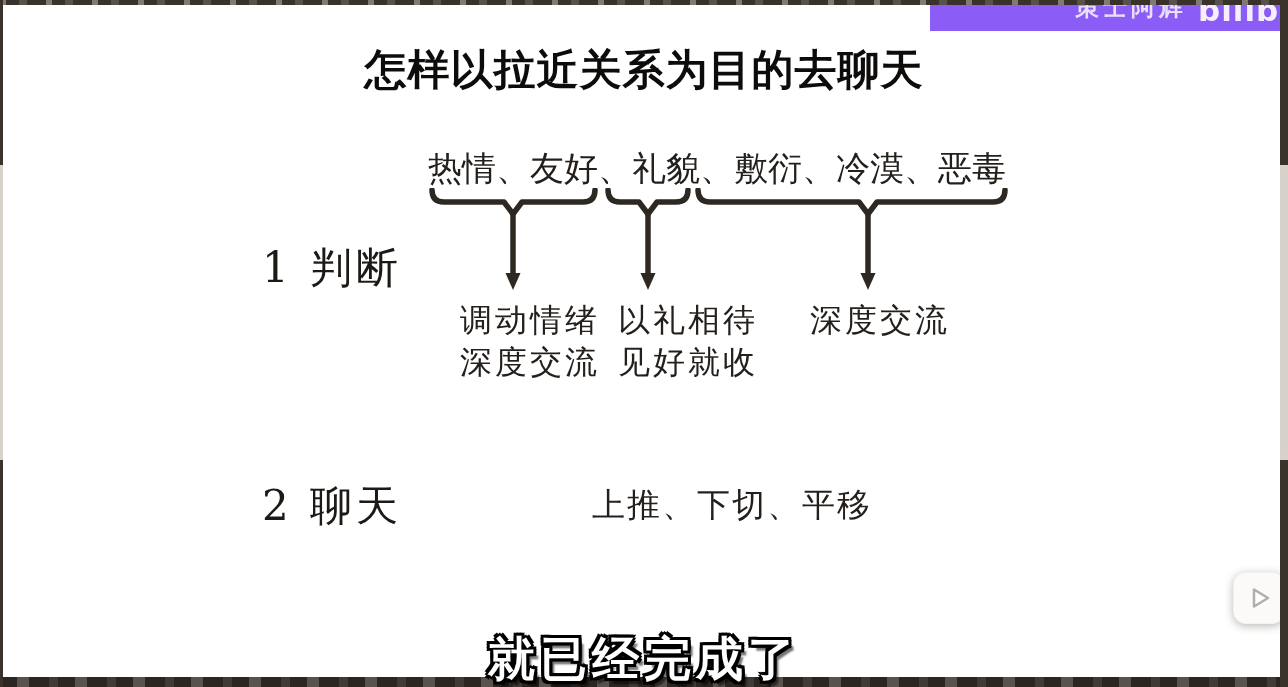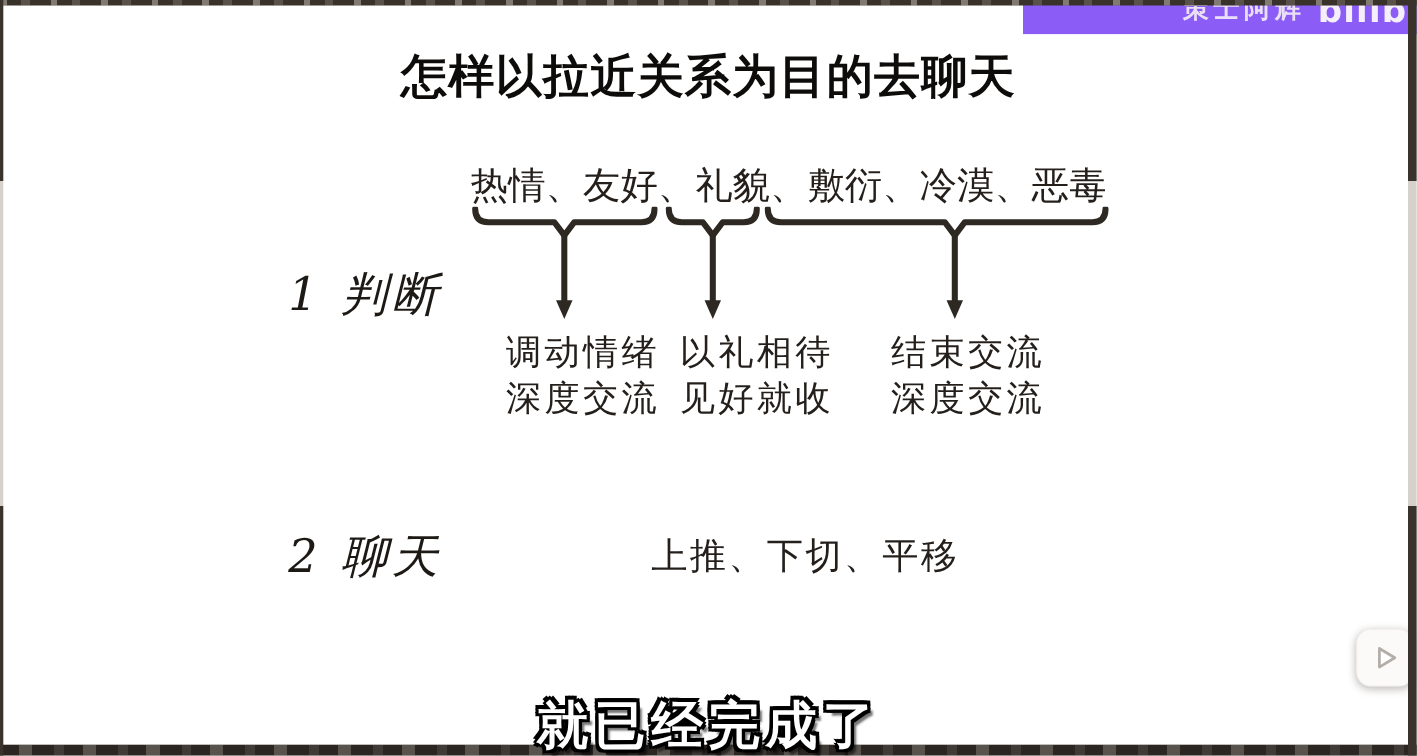--- a/index.html
+++ b/index.html
@@ -29,21 +29,21 @@
     font-family:"DejaVu Sans","Liberation Sans",sans-serif;letter-spacing:1px;
     color:rgba(255,255,252,.9);white-space:nowrap;}
 
   
   .board{position:absolute;left:0;top:0;width:1200px;height:687px;color:#241f1b;}
   .board-title{position:absolute;left:0;top:42px;width:1288px;margin:0;text-align:center;
     font-size:42px;font-weight:bold;letter-spacing:1px;color:#0e0c0a;white-space:nowrap;}
   .attitudes{position:absolute;left:428px;top:146px;font-size:34px;letter-spacing:0px;
     white-space:nowrap;color:#241f1b;}
   .brace-svg{position:absolute;left:420px;top:188px;}
-  .label-num{position:absolute;left:262px;font-size:42px;letter-spacing:4px;white-space:nowrap;color:#1d1915;font-style:italic;}
+  .label-num{position:absolute;left:262px;font-size:42px;letter-spacing:4px;white-space:nowrap;color:#1d1915;}
   .label-1{top:240px;}
   .label-2{top:478px;}
   .col{position:absolute;top:299px;font-size:32px;line-height:42px;letter-spacing:3px;
     white-space:nowrap;color:#241f1b;}
   .col-1{left:460px;}
   .col-2{left:618px;}
   .col-3{left:810px;}
   .row2-content{position:absolute;left:592px;top:483px;font-size:33px;letter-spacing:2px;
     white-space:nowrap;color:#241f1b;}
 
@@ -92,21 +92,20 @@
 
     <div class="col col-1">
       <div>调动情绪</div>
       <div>深度交流</div>
     </div>
     <div class="col col-2">
       <div>以礼相待</div>
       <div>见好就收</div>
     </div>
     <div class="col col-3">
-      <div>结束交流</div>
       <div>深度交流</div>
     </div>
 
     <div class="label-num label-2">2 聊天</div>
     <div class="row2-content">上推、下切、平移</div>
   </div>
 
   <div class="wm-patch">
     <span class="wm-channel">策士阿辉</span>
     <span class="wm-logo">bilibili</span>

